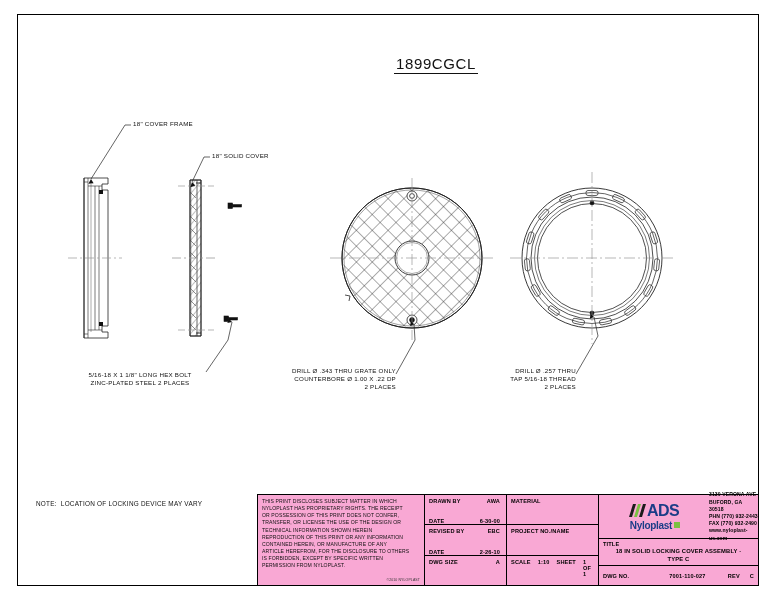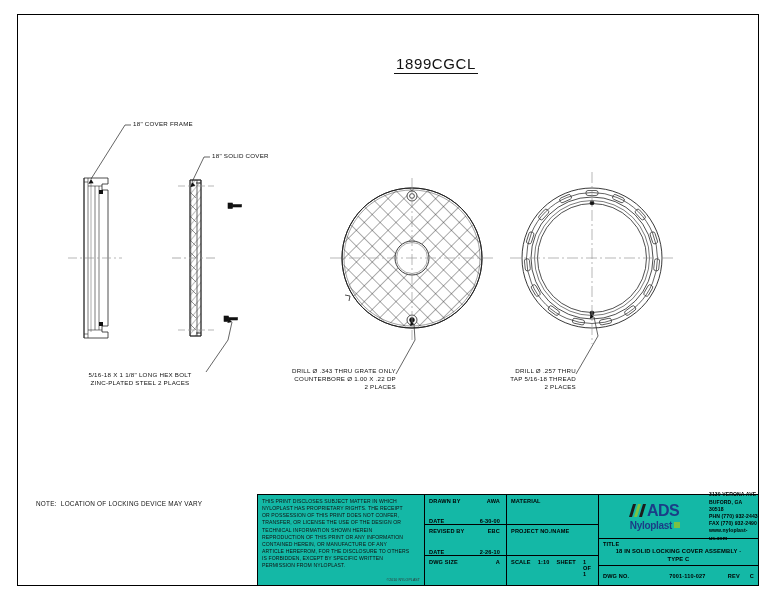--- a/index.html
+++ b/index.html
@@ -74,21 +74,21 @@
   
   .title-block {
     position: absolute;
     left: 257px;
     top: 494px;
     width: 502px;
     height: 92px;
     border: 1.4px solid #000;
     box-sizing: border-box;
     display: flex;
-    background: #14b8a6;
+    background: #f9a8d4;
   }
   .tb-col { box-sizing: border-box; height: 100%; }
   .tb-legal {
     width: 167px;
     border-right: 1.2px solid #000;
     padding: 3px 4px 2px 4px;
     position: relative;
   }
   .legal-text {
     font-size: 5.1px;

